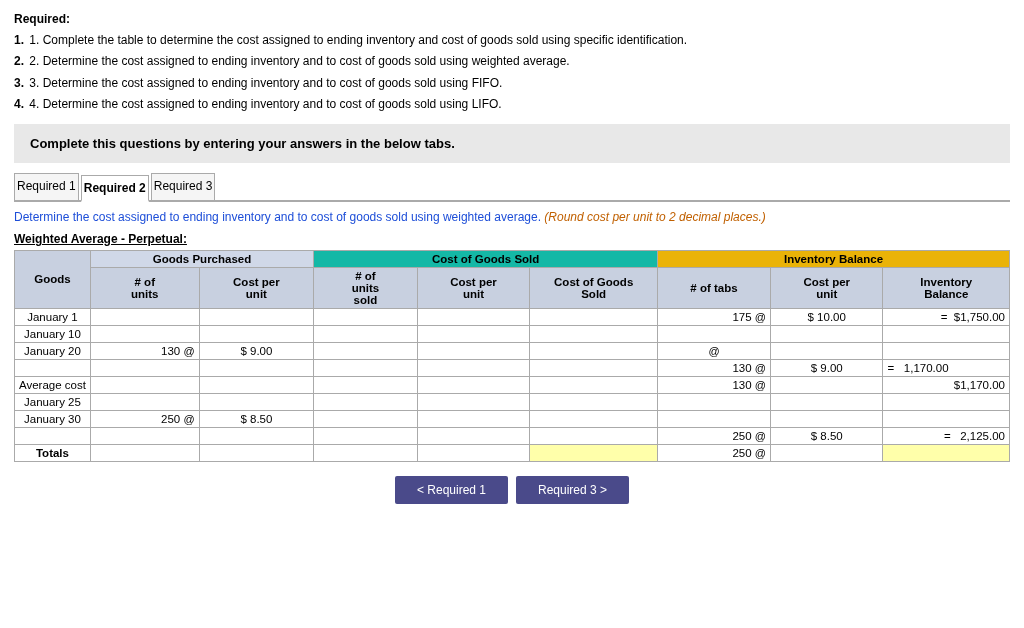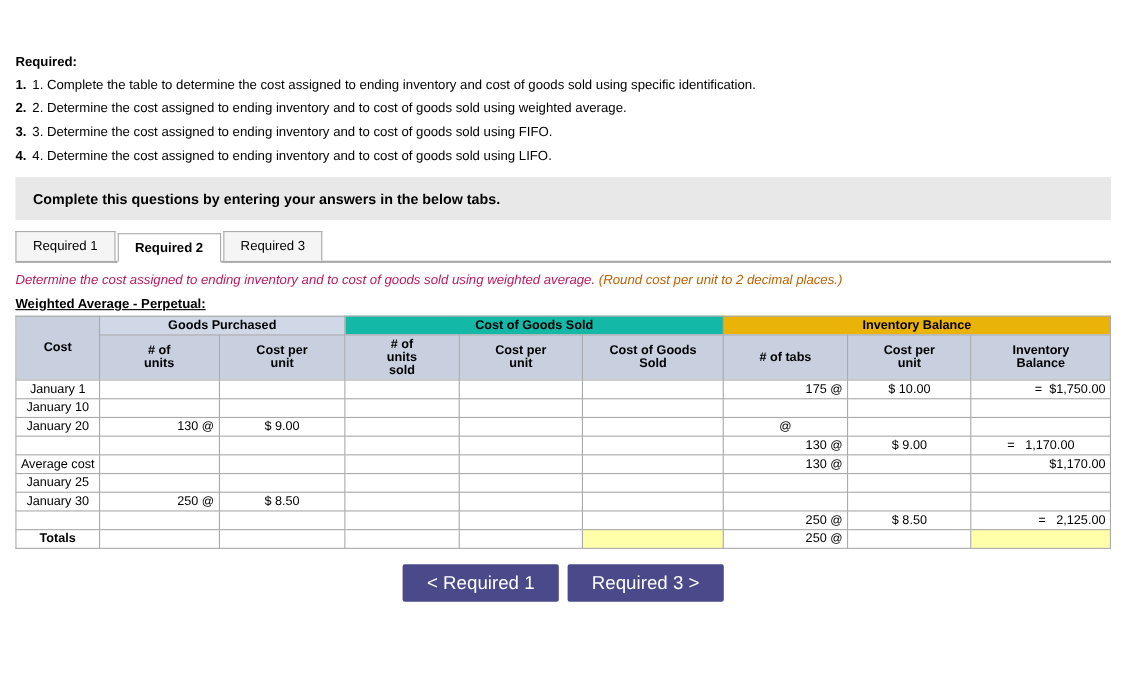--- a/index.html
+++ b/index.html
@@ -12,62 +12,60 @@
       min-height: 628px;
     }
 
     .page-wrapper {
       padding: 10px 14px;
     }
 
     .instructions {
       margin-bottom: 10px;
       line-height: 1.6;
-      margin-top: 37px;
     }
     .instructions p { margin-bottom: 2px; }
 
     .gray-box {
       background: #e8e8e8;
       padding: 12px 16px;
       margin-bottom: 10px;
       font-weight: bold;
       font-size: 13px;
     }
 
     .tabs-container {
       display: flex;
       border-bottom: 2px solid #aaa;
       margin-bottom: 6px;
     }
     .tab {
       border: 1px solid #aaa;
       border-bottom: none;
-      padding: 5px 15px;
+      padding: 5px 2px;
       background: #f5f5f5;
       cursor: pointer;
       margin-right: 2px;
       font-size: 12px;
     }
     .tab.active {
       background: #fff;
       font-weight: bold;
       border-bottom: 2px solid #fff;
       position: relative;
       bottom: -2px;
     }
 
     .tab-description {
       font-size: 12px;
       margin-bottom: 6px;
       line-height: 1.5;
     }
     .tab-description span {
-      color: #be185d;
-      font-style: italic;
+      color: #1d4ed8;
     }
 
     .section-title {
       font-weight: bold;
       text-decoration: underline;
       margin-bottom: 4px;
       font-size: 12px;
     }
 
     table.main-table {
@@ -128,21 +126,21 @@
       display: flex;
       justify-content: center;
       gap: 8px;
       margin-top: 14px;
     }
     .nav-btn {
       background: #4a4a8a;
       color: #fff;
       border: none;
       padding: 7px 22px;
-      font-size: 17px;
+      font-size: 12px;
       cursor: pointer;
       border-radius: 2px;
     }
 
     .bold { font-weight: bold; }
   </style>
 </head>
 <body>
 
 <div class="page-wrapper">
@@ -170,21 +168,21 @@
     <span style="color:#c06000; font-style:italic;">(Round cost per unit to 2 decimal places.)</span>
   </div>
 
   <div class="section-title">
     <span>Weighted Average - Perpetual:</span>
   </div>
 
   <table class="main-table">
     <thead>
       <tr>
-        <th rowspan="2" class="subheader">Cost</th>
+        <th rowspan="2" class="subheader">Goods</th>
         <th colspan="2" class="header-group-gp">Goods Purchased</th>
         <th colspan="3" class="header-group-cogs">Cost of Goods Sold</th>
         <th colspan="3" class="header-group-ib">Inventory Balance</th>
       </tr>
       <tr>
         <th class="subheader"># of<br>units</th>
         <th class="subheader">Cost per<br>unit</th>
         <th class="subheader"># of<br>units<br>sold</th>
         <th class="subheader">Cost per<br>unit</th>
         <th class="subheader">Cost of Goods<br>Sold</th>
@@ -233,21 +231,21 @@
 
       <tr>
         <td class="row-label"></td>
         <td></td>
         <td></td>
         <td></td>
         <td></td>
         <td></td>
         <td style="text-align:right;">130 <span class="at-sign">@</span></td>
         <td>$ 9.00</td>
-        <td style="text-align:center;">= &nbsp;&nbsp;1,170.00</td>
+        <td style="text-align:left;">= &nbsp;&nbsp;1,170.00</td>
       </tr>
 
       <tr>
         <td class="row-label">Average cost</td>
         <td></td>
         <td></td>
         <td></td>
         <td></td>
         <td></td>
         <td style="text-align:right;">130 <span class="at-sign">@</span></td>

